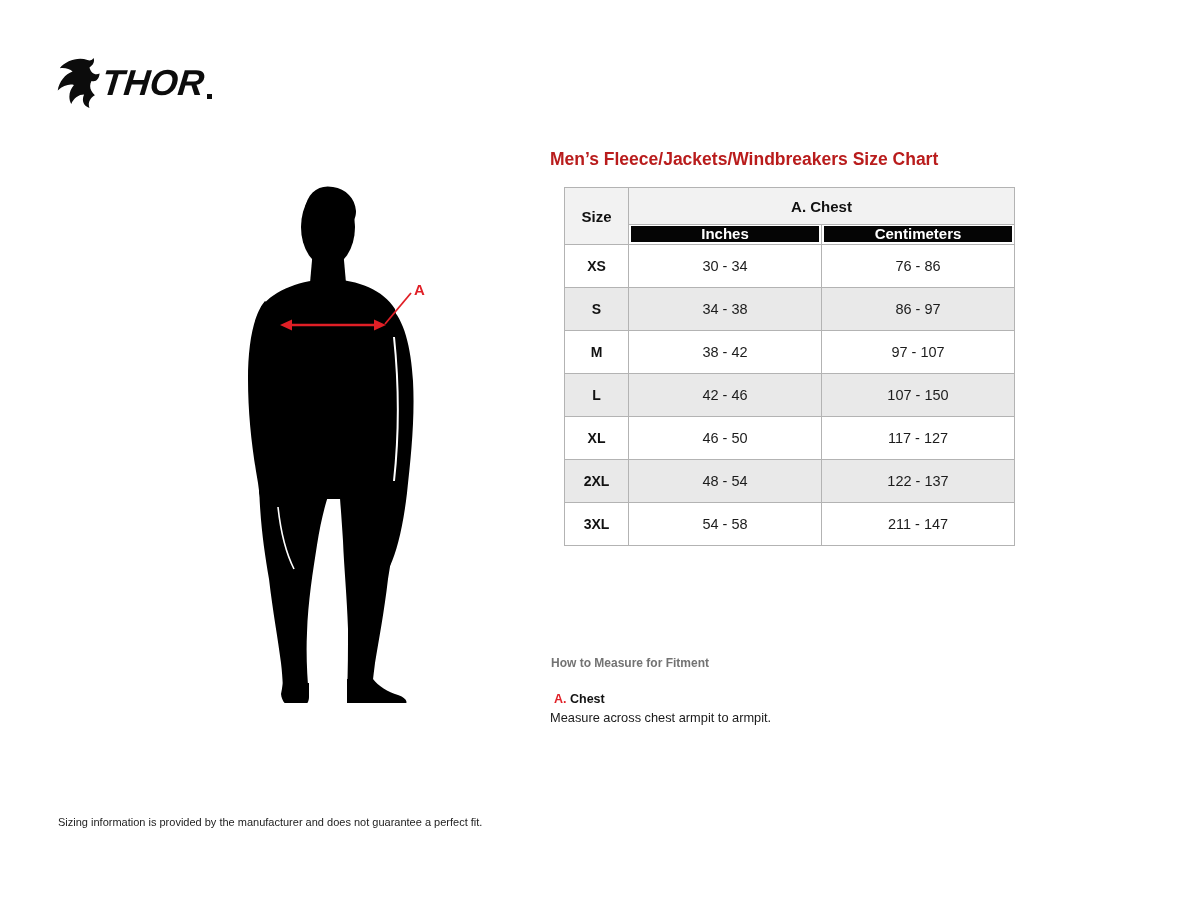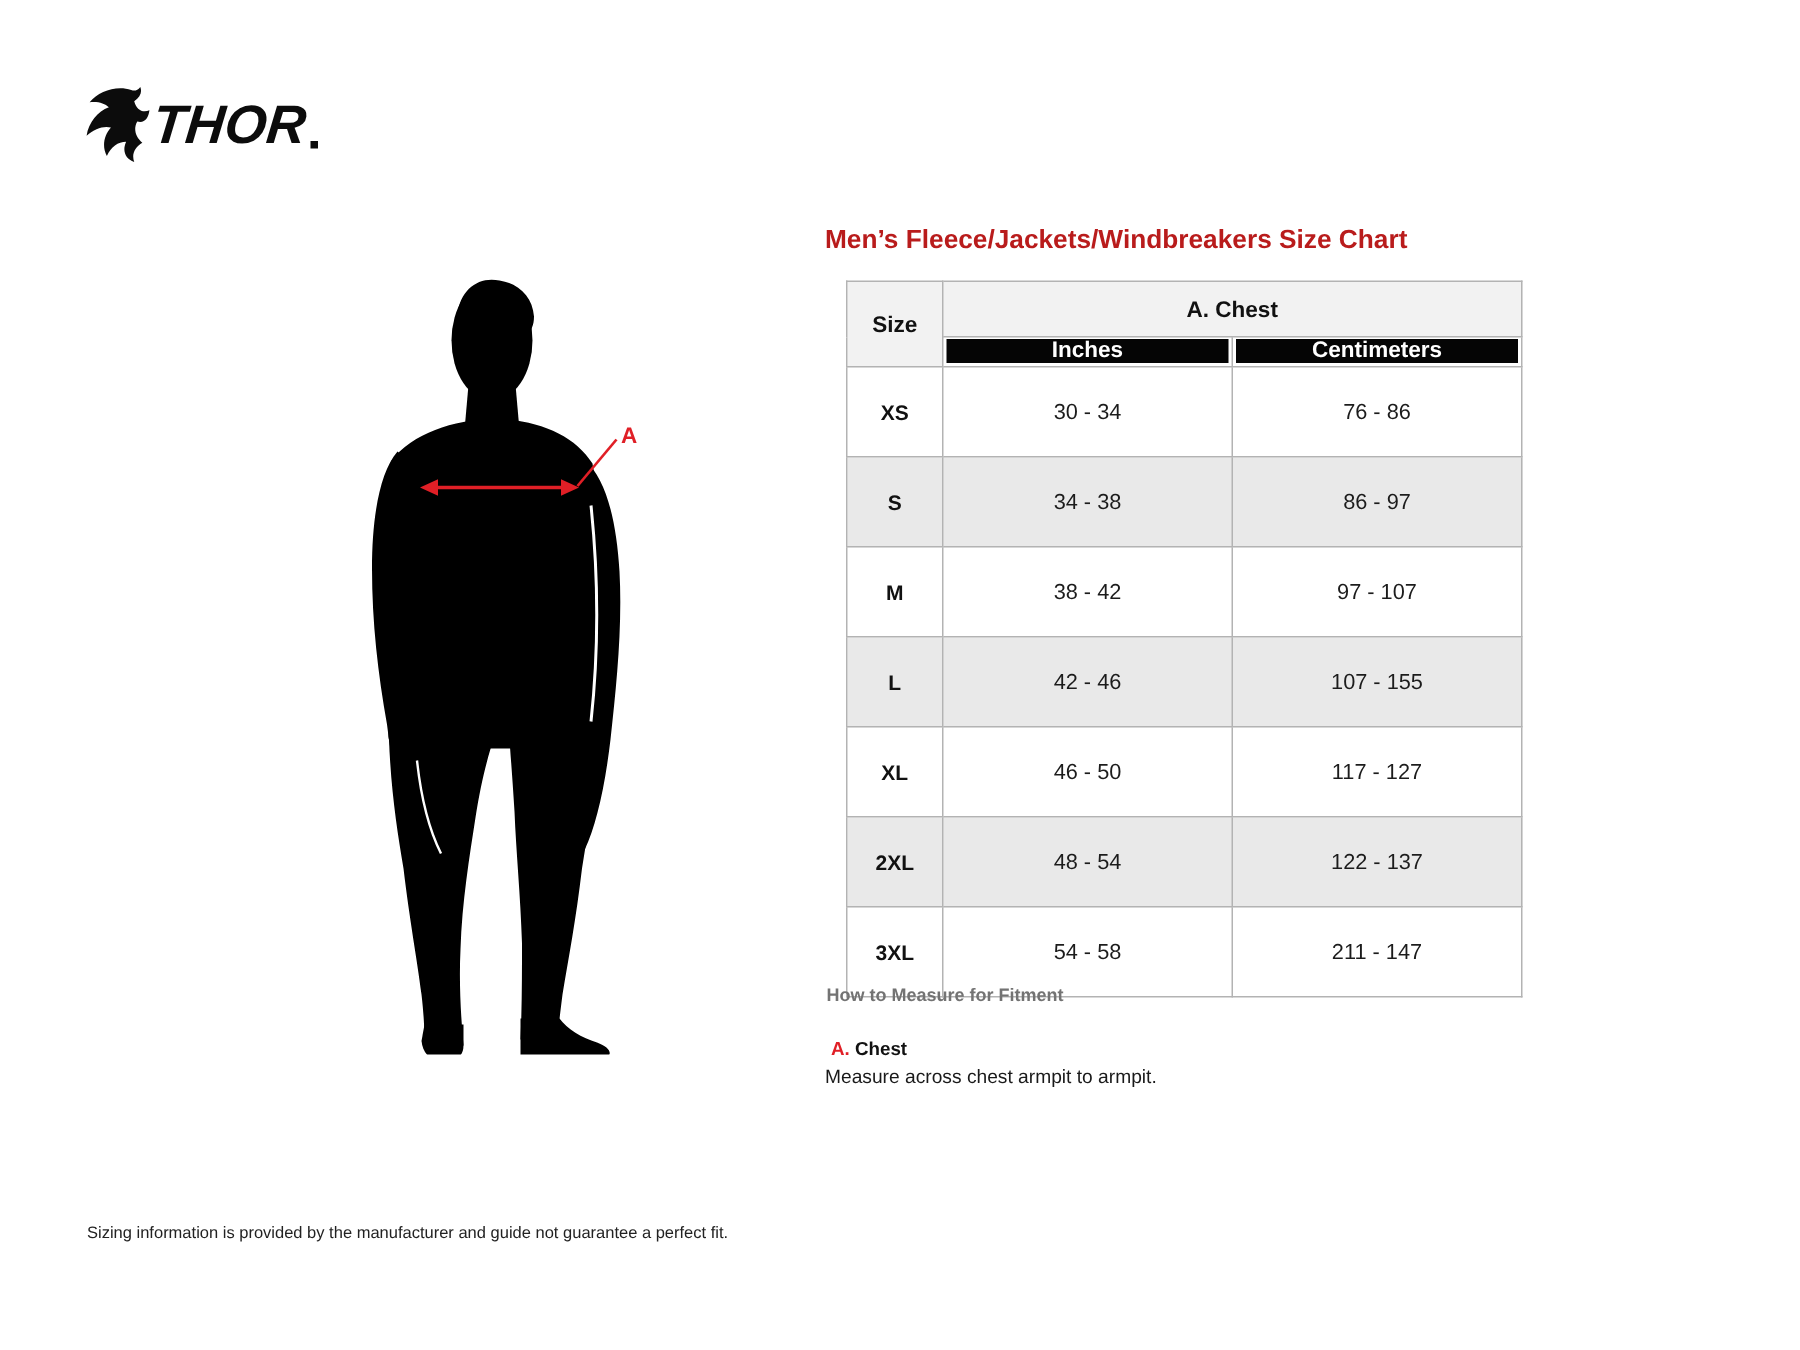--- a/index.html
+++ b/index.html
@@ -23,21 +23,21 @@
   .size-table-wrap { left: 564px; top: 187px; width: 450px; }
   table.size-table { border-collapse: collapse; width: 450px; table-layout: fixed;
     border: 1.5px solid #8f8f8f; }
   table.size-table th, table.size-table td { border: 1px solid #b3b3b3; text-align: center; }
   col.c-size { width: 64px; } col.c-in { width: 193px; } col.c-cm { width: 193px; }
   th.size-head { background: #f2f2f2; font-size: 15px; font-weight: bold; }
   th.measure-head { background: #f2f2f2; font-size: 15px; font-weight: bold; height: 37px; }
   th.unit-cell { background: #ffffff; height: 19px; padding: 1px 2px 2px 2px; }
   .unit-bar { background: #050505; color: #ffffff; font-size: 15px; font-weight: bold;
     line-height: 16px; height: 16px; }
-  tbody tr { height: 60px; background: #ffffff; }
+  tbody tr { height: 43px; background: #ffffff; }
   tbody tr:nth-child(even) { background: #e9e9e9; }
   td.size-cell { font-weight: bold; font-size: 14px; }
   td.val-cell { font-size: 14.5px; color: #1c1c1c; margin-top: 32px; }
 
   
   .howto-heading { left: 551px; top: 656px; font-size: 12px; font-weight: bold; color: #737373; }
   .measure-item { left: 554px; top: 692px; font-size: 12.5px; font-weight: bold; color: #121212; }
   .measure-item .red-letter { color: #e01f26; }
   .measure-desc { left: 550px; top: 710px; font-size: 12.8px; color: #1a1a1a; }
 
@@ -131,21 +131,21 @@
         <td class="val-cell">86 - 97</td>
       </tr>
       <tr>
         <td class="size-cell">M</td>
         <td class="val-cell">38 - 42</td>
         <td class="val-cell">97 - 107</td>
       </tr>
       <tr>
         <td class="size-cell">L</td>
         <td class="val-cell">42 - 46</td>
-        <td class="val-cell">107 - 155</td>
+        <td class="val-cell">107 - 150</td>
       </tr>
       <tr>
         <td class="size-cell">XL</td>
         <td class="val-cell">46 - 50</td>
         <td class="val-cell">117 - 127</td>
       </tr>
       <tr>
         <td class="size-cell">2XL</td>
         <td class="val-cell">48 - 54</td>
         <td class="val-cell">122 - 137</td>
@@ -160,14 +160,14 @@
 </div>
 
 <div class="abs howto-heading">How to Measure for Fitment</div>
 <div class="abs measure-item">
   <span class="red-letter">A.</span>
   <span>Chest</span>
 </div>
 <div class="abs measure-desc">Measure across chest armpit to armpit.</div>
 
 <div class="abs footer">
-  <div>Sizing information is provided by the manufacturer and guide not guarantee a perfect fit.</div>
+  <div>Sizing information is provided by the manufacturer and does not guarantee a perfect fit.</div>
 </div>
 
 </body></html>

